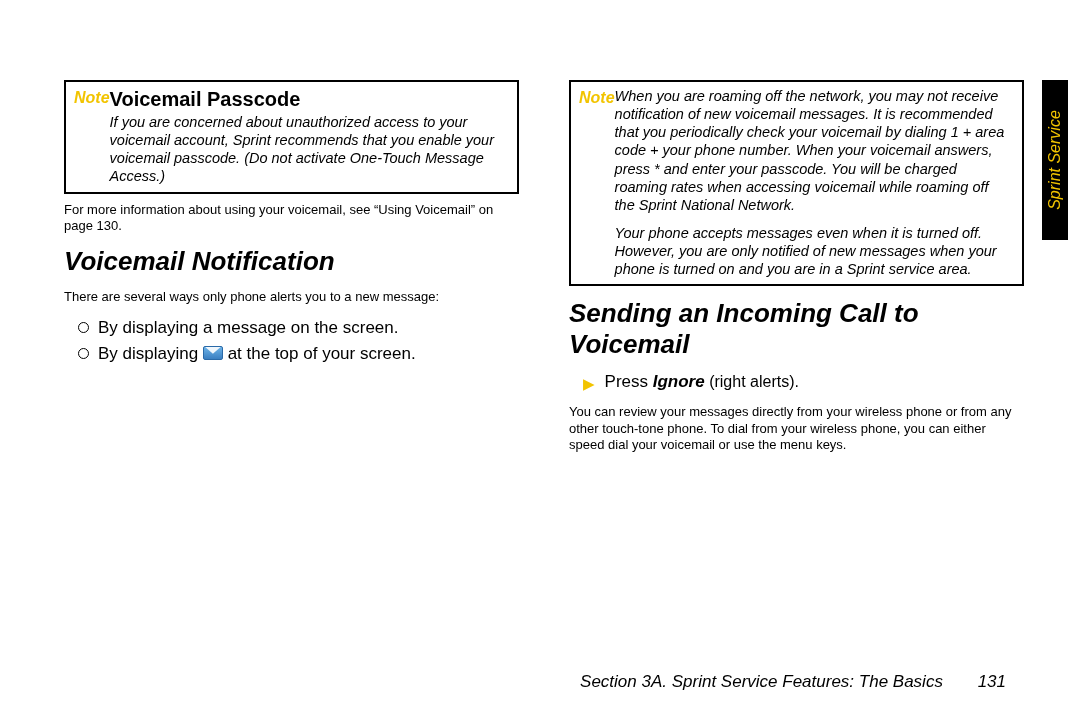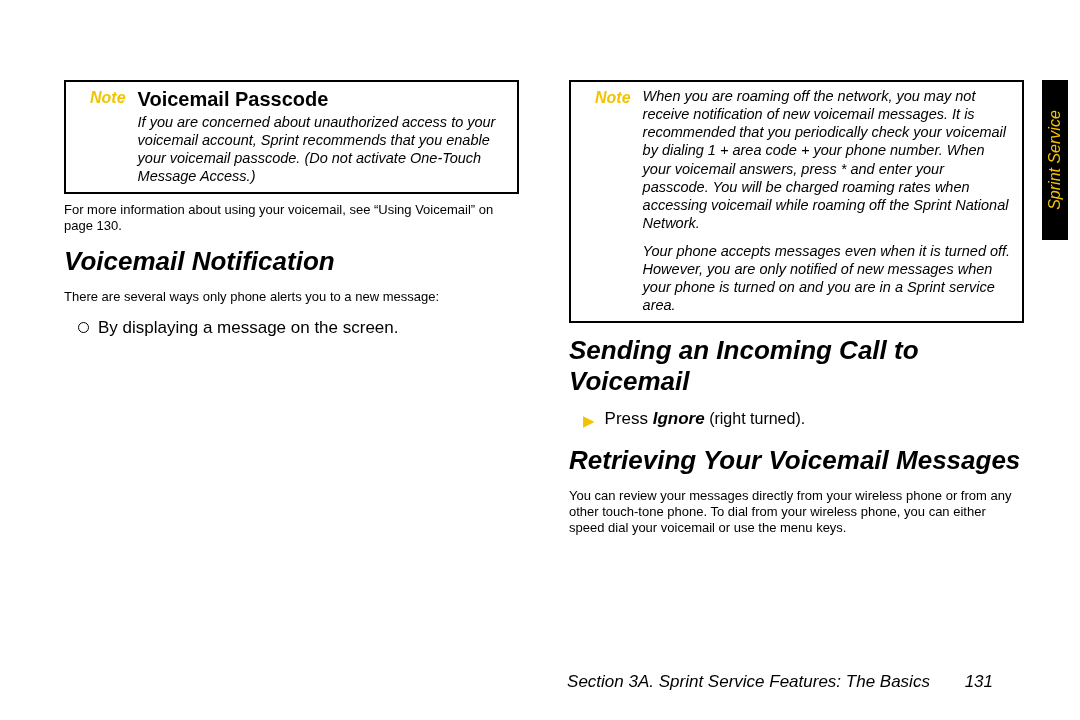--- a/index.html
+++ b/index.html
@@ -11,23 +11,22 @@
     padding: 80px 56px 30px 64px;
   }
   .columns {
     display: flex;
     gap: 50px;
     height: 575px;
   }
   .col { flex: 1 1 0; }
   .note-box {
     border: 2px solid #000;
-    padding: 5px 10px 6px 24px;
-    display: flex;
-    gap: 12px;
+    padding: 5px 10px 6px 8px;
+    display: flex;
     margin-bottom: 8px;
   }
   .note-label {
     font-style: italic;
     font-weight: bold;
     color: #f2c400;
     font-size: 16px;
     padding-top: 2px;
     white-space: nowrap;
   }
@@ -106,21 +105,21 @@
     position: absolute;
     left: 1px; right: 1px; top: 0px;
     height: 7px;
     background: #fff;
     clip-path: polygon(0 0, 100% 0, 50% 100%);
     opacity: 0.9;
   }
   .footer {
     position: absolute;
     bottom: 28px;
-    left: 0; right: 17px;
+    left: 0; right: 4px;
     text-align: right;
     padding-right: 70px;
     font-size: 17px;
   }
   .footer-sec { font-style: italic; }
   .page-num { font-style: italic; margin-left: 30px; }
   .side-tab {
     position: absolute;
     right: 12px;
     top: 80px;
@@ -161,44 +160,48 @@
       </div>
 
       <p class="body-text">For more information about using your voicemail, see “Using Voicemail” on page 130.</p>
 
       <h2 class="section">Voicemail Notification</h2>
 
       <p class="body-text">There are several ways only phone alerts you to a new message:</p>
 
       <ul class="bullets">
         <li><span>By displaying a message on the screen.</span></li>
+        <li>
+          <span>By displaying </span>
+          <span class="mail-icon"></span>
+          <span> at the top of your screen.</span>
+        </li>
       </ul>
 
     </div>
 
     <div class="col">
 
       <div class="note-box">
         <div class="note-label">Note</div>
         <div class="note-body">
           <div>When you are roaming off the network, you may not receive notification of new voicemail messages. It is recommended that you periodically check your voicemail by dialing 1 + area code + your phone number. When your voicemail answers, press * and enter your passcode. You will be charged roaming rates when accessing voicemail while roaming off the Sprint National Network.</div>
           <div class="note-para2">Your phone accepts messages even when it is turned off. However, you are only notified of new messages when your phone is turned on and you are in a Sprint service area.</div>
         </div>
       </div>
 
       <h2 class="section">Sending an Incoming Call to Voicemail</h2>
 
       <div class="arrow-item">
         <span class="arrow-glyph">▶</span>
         <span>
-          <span>Press </span><span class="bold">Ignore</span><span class="soft"> (right turned).</span>
+          <span>Press </span><span class="bold">Ignore</span><span class="soft"> (right alerts).</span>
         </span>
       </div>
 
-      <h2 class="section">Retrieving Your Voicemail Messages</h2>
 
       <p class="body-text">You can review your messages directly from your wireless phone or from any other touch-tone phone. To dial from your wireless phone, you can either speed dial your voicemail or use the menu keys.</p>
 
     </div>
 
   </div>
 
   <div class="footer">
     <span class="footer-sec">Section 3A. Sprint Service Features: The Basics</span>
     <span class="page-num">131</span>

